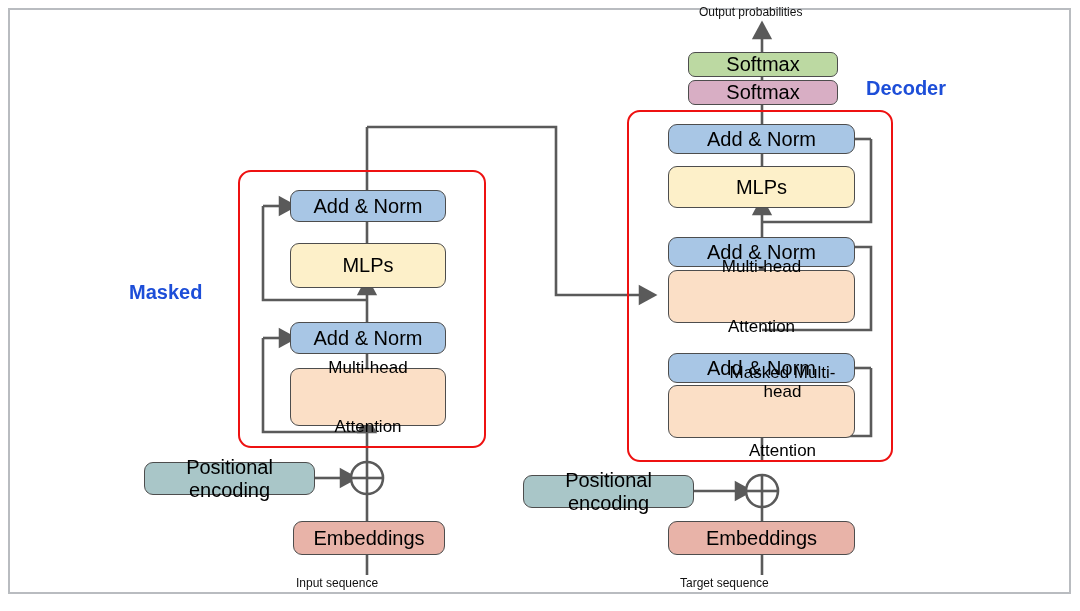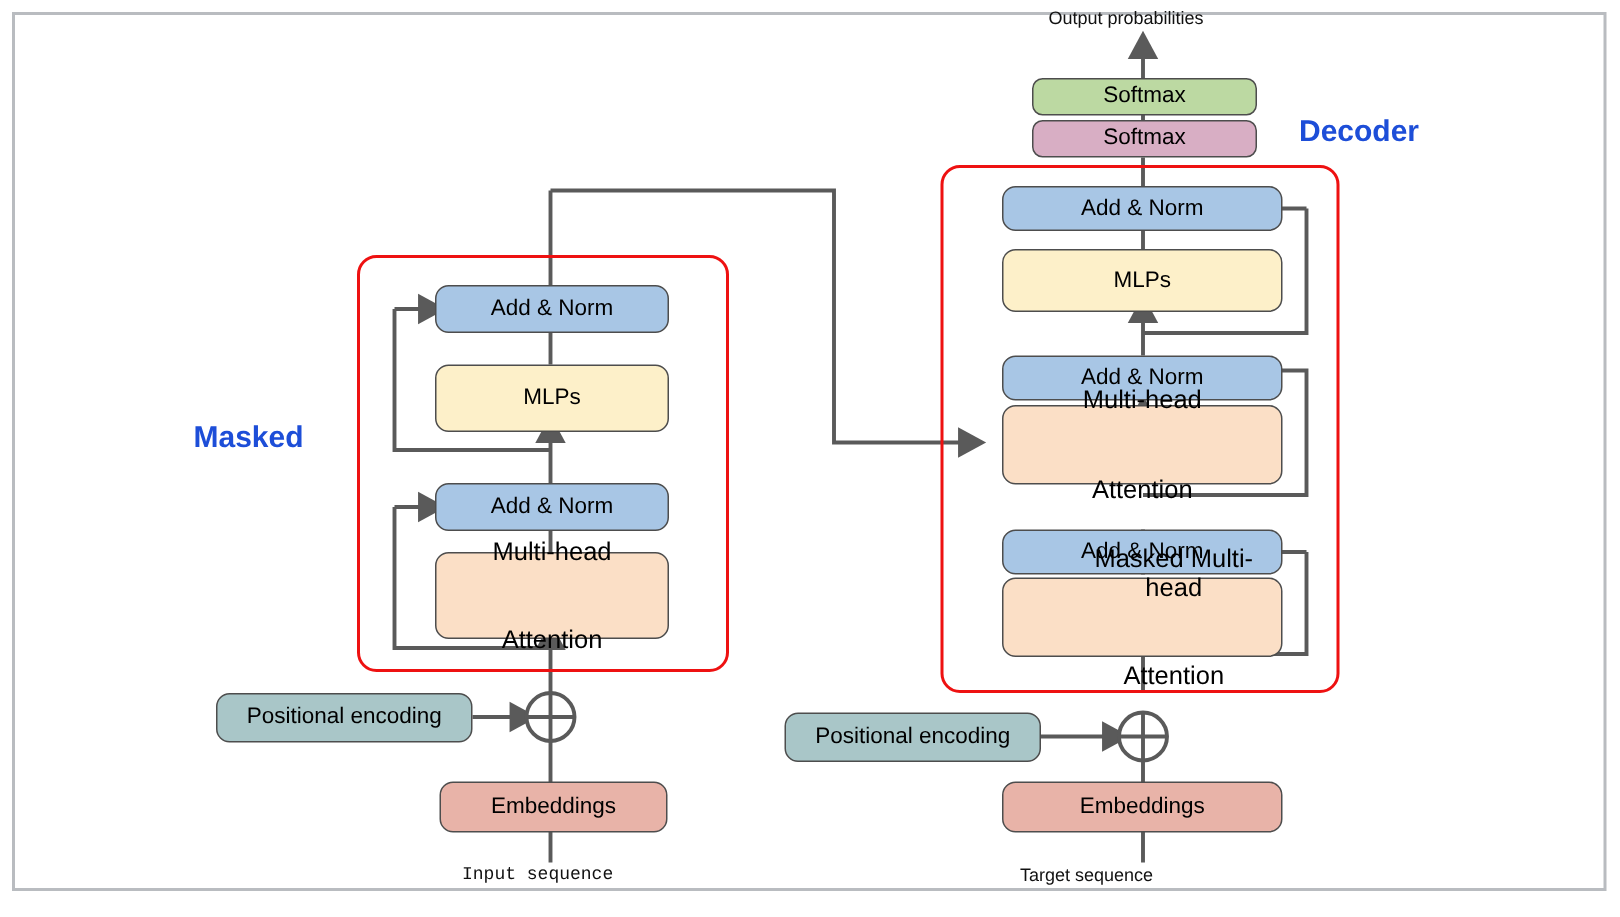--- a/index.html
+++ b/index.html
@@ -28,21 +28,21 @@
   .node {
     position: absolute;
     box-sizing: border-box;
     border: 1.6px solid #4d4d4d;
     border-radius: 9px;
     display: flex;
     align-items: center;
     justify-content: center;
     text-align: center;
     color: #000000;
-    font-size: 15px;
+    font-size: 20px;
     line-height: 1.12;
     z-index: 6;
   }
   .node.two-line { font-size: 17px; gap: 40px; }
   .redbox {
     position: absolute;
     box-sizing: border-box;
     border: 2.4px solid #ee1111;
     border-radius: 13px;
     background: transparent;
@@ -172,21 +172,21 @@
   <div class="node" style="left:144px; top:462px; width:171px; height:33px; background:#a9c6c8;">
     <span>Positional encoding</span>
   </div>
 
   <div class="node" style="left:293px; top:521px; width:152px; height:34px; background:#e8b3a8;">
     <span>Embeddings</span>
   </div>
 
   <div class="grouplabel" style="left:129px; top:281px;">Masked</div>
 
-  <div class="caption" style="left:308px; top:576px;font-family:Liberation Mono, monospace;">Input sequence</div>
+  <div class="caption" style="left:296px; top:576px;">Input sequence</div>
 
   <div class="node" style="left:688px; top:52px; width:150px; height:25px; background:#bcd9a2; border-radius:7px;">
     <span>Softmax</span>
   </div>
 
   <div class="node" style="left:688px; top:80px; width:150px; height:25px; background:#d8aec4; border-radius:7px;">
     <span>Softmax</span>
   </div>
 
   <div class="node" style="left:668px; top:124px; width:187px; height:30px; background:#a8c6e5;">

